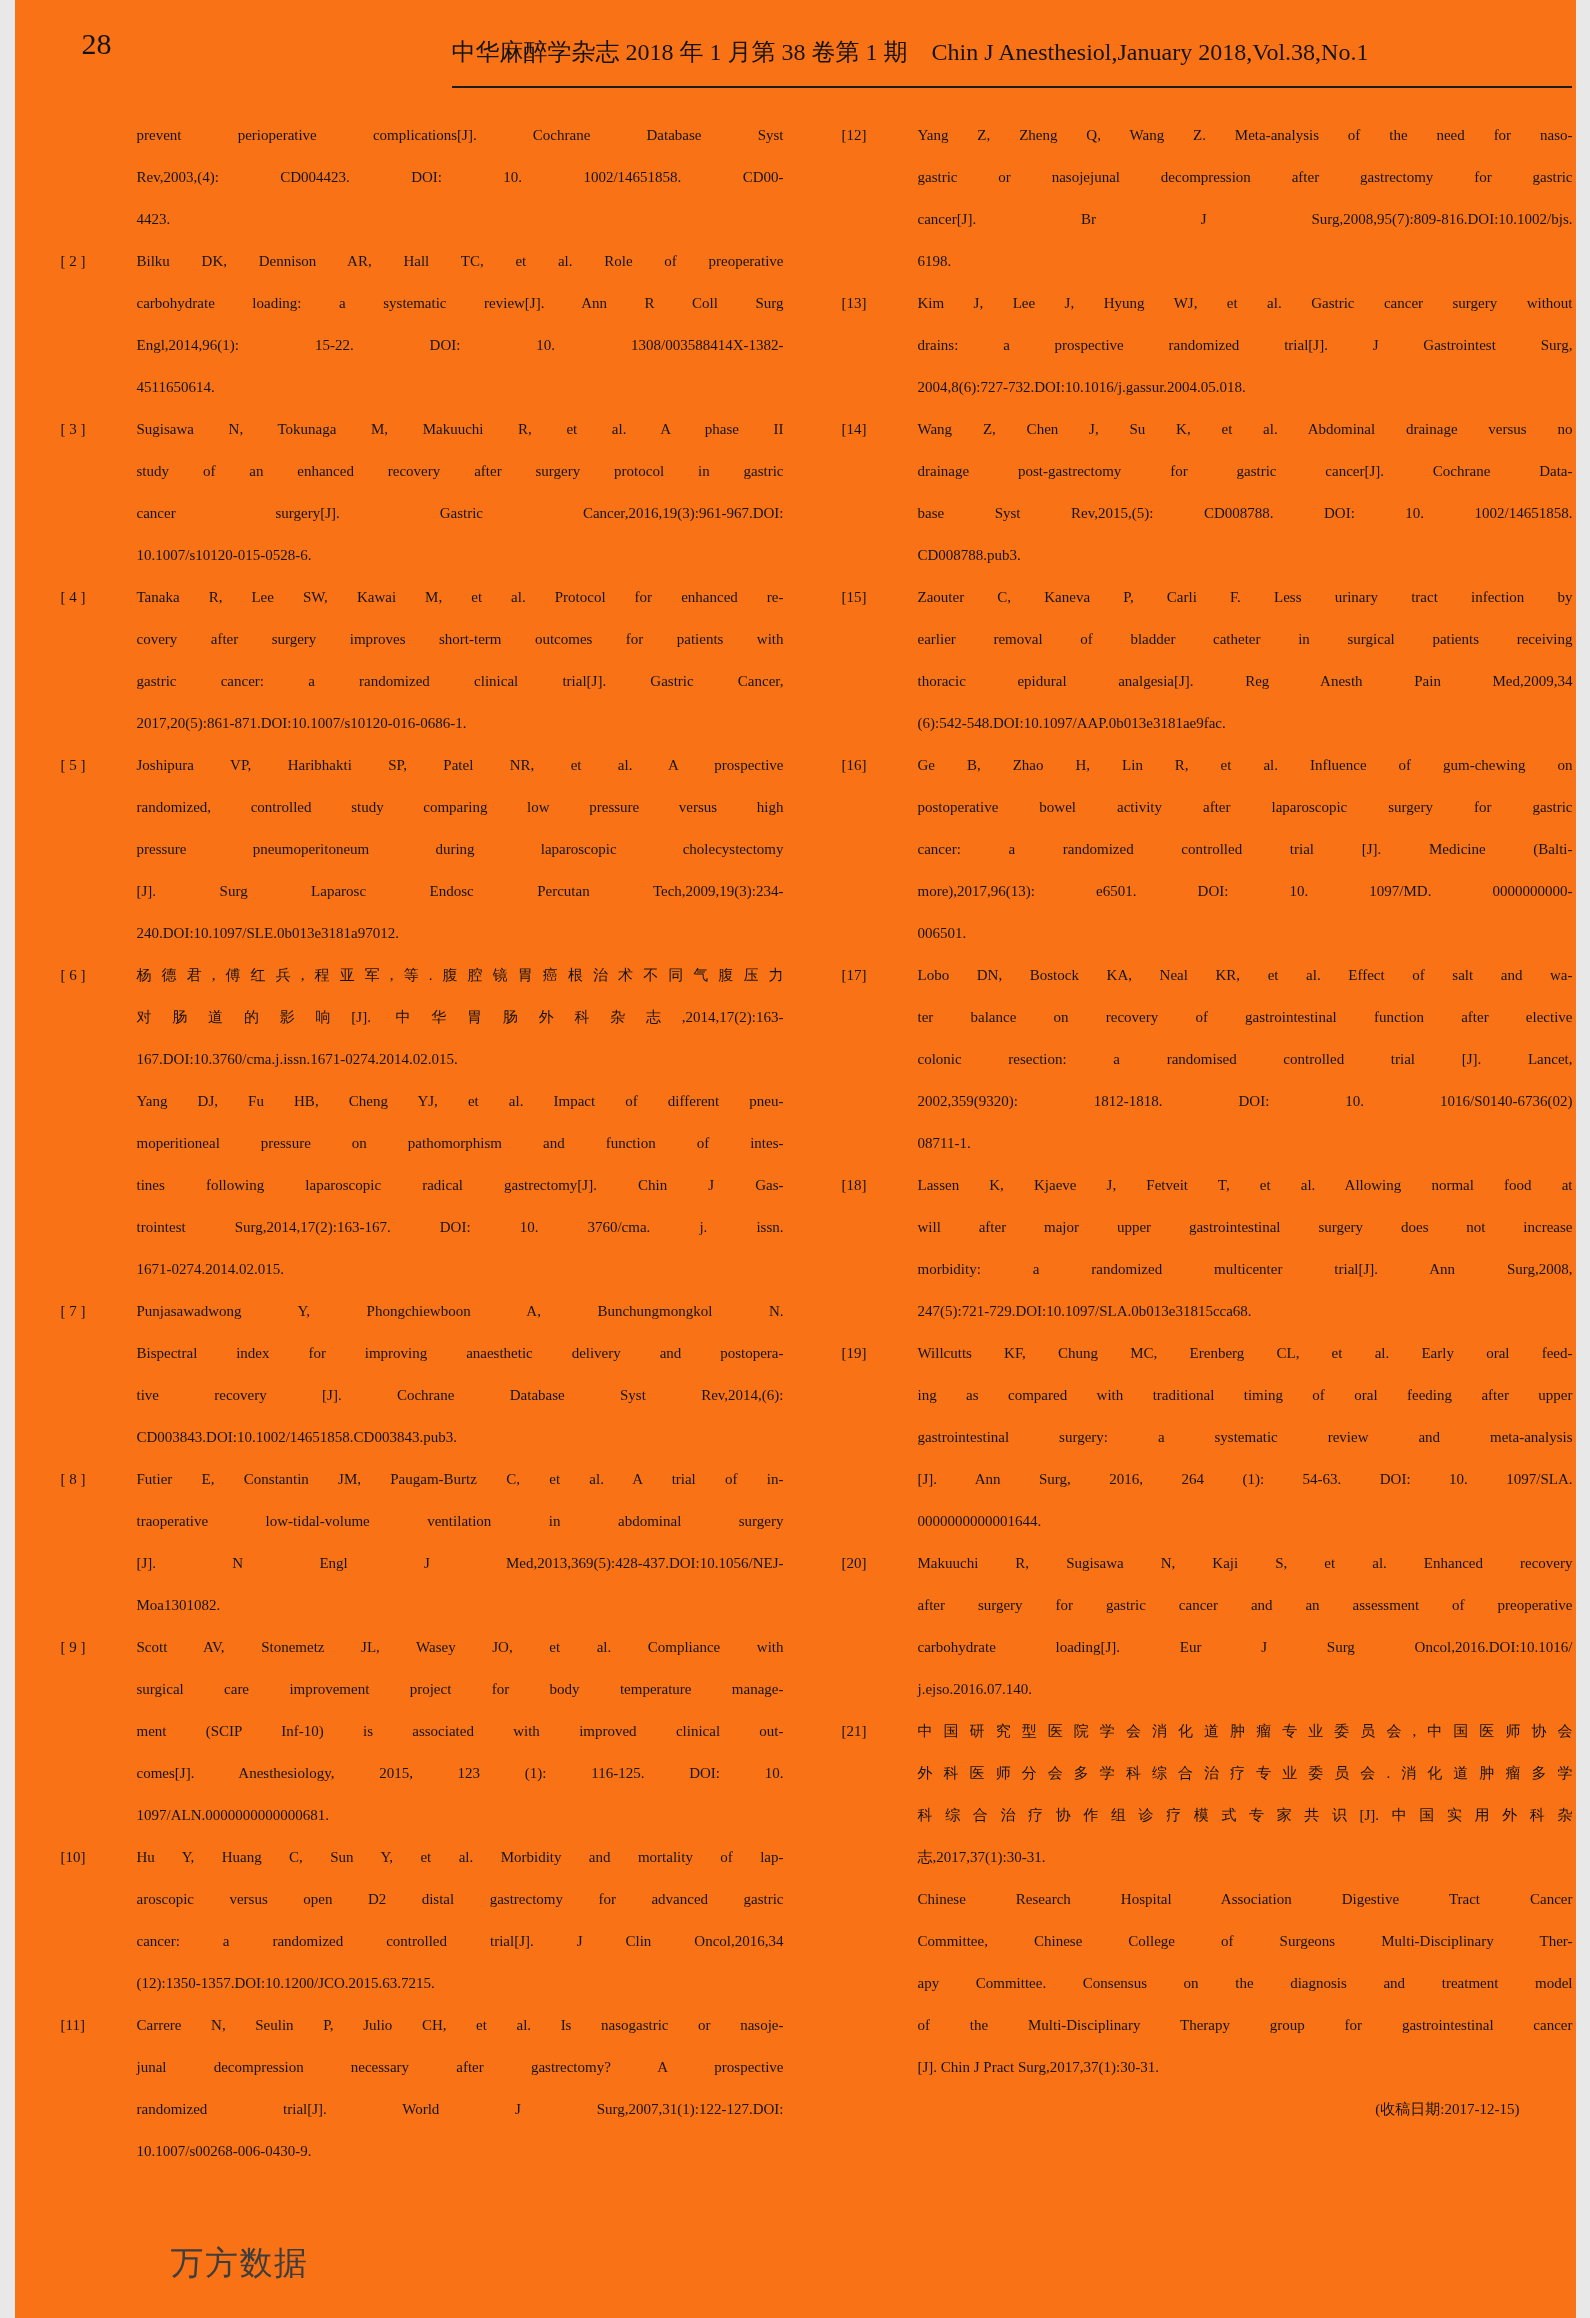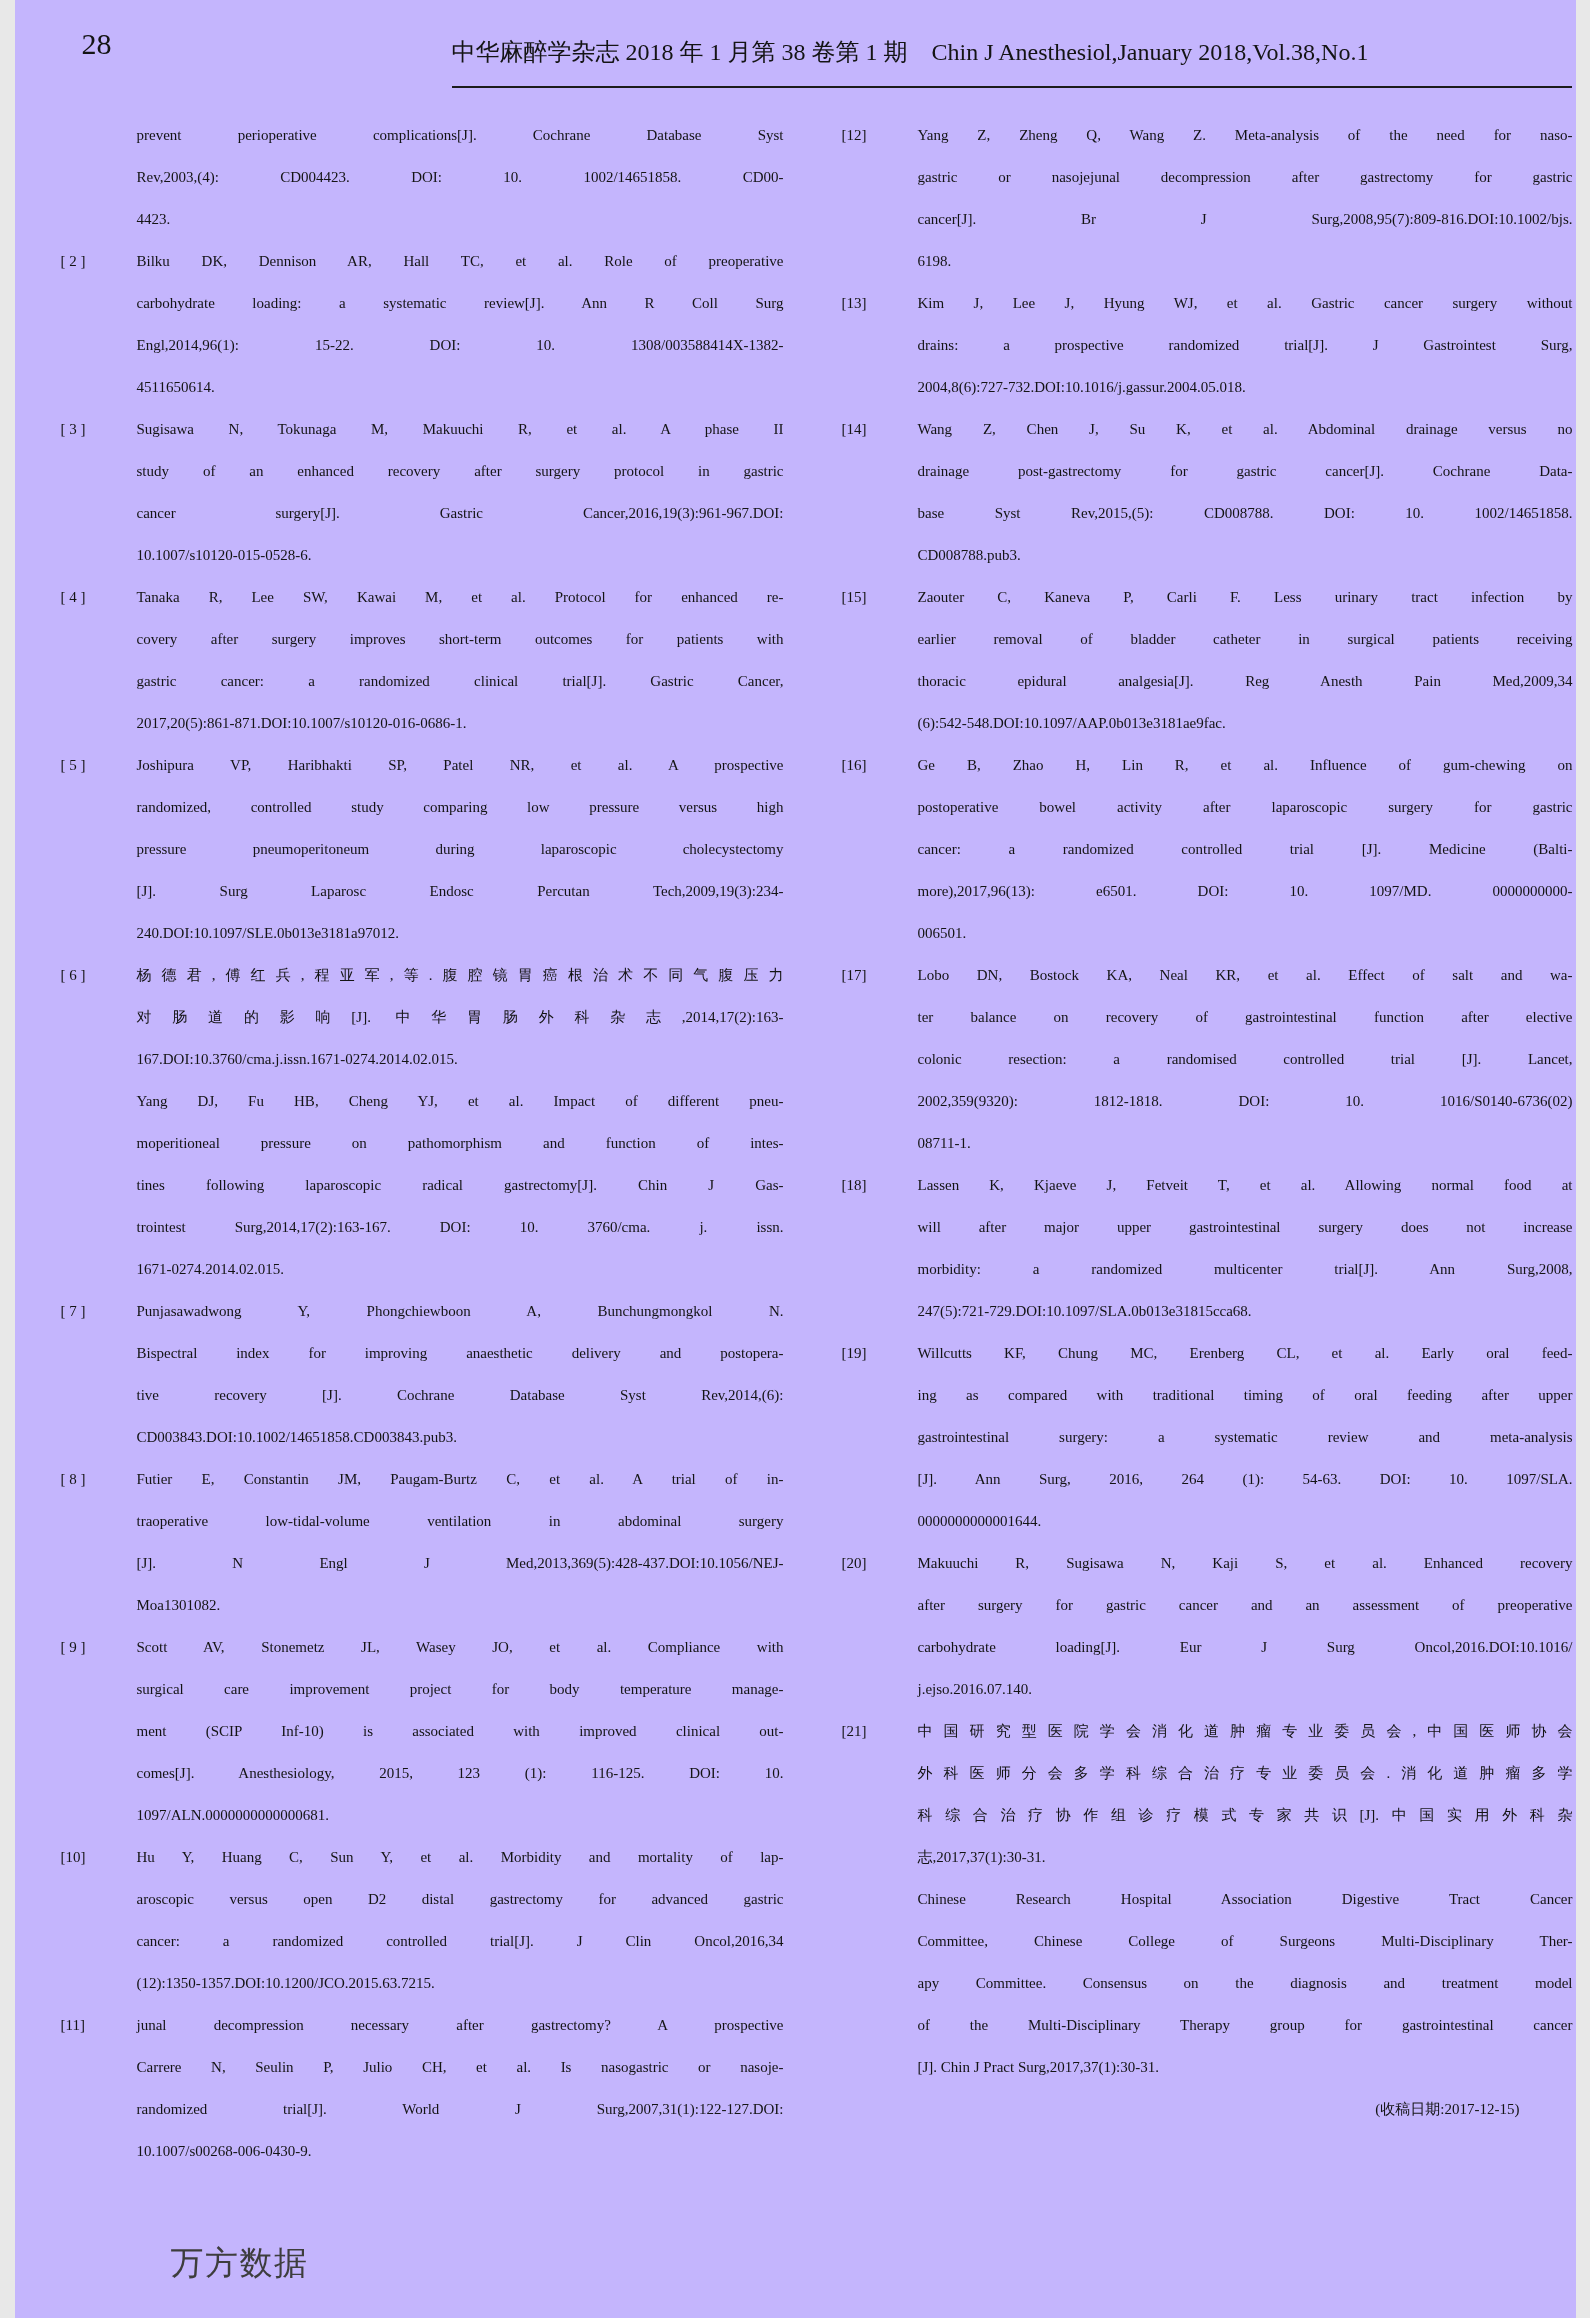--- a/index.html
+++ b/index.html
@@ -1,20 +1,20 @@
 <!DOCTYPE html>
 <html style="font-size:12px"><head>
 <meta charset="utf-8">
 <style>
   html,body{margin:0;padding:0;background:#e8e8e8;}
   .page{
     position:relative;
     width:1561px;height:2319px;
     margin:0 auto;
-    background:#c4b5fd;
+    background:#f97316;
     font-family:"Liberation Serif","DejaVu Serif",serif;
     color:#141414;
     overflow:hidden;
   }
   
   .page-number{
     position:absolute;left:67px;top:27px;
     font-size:30px;line-height:1.1;
   }
   .journal-header{
@@ -137,22 +137,22 @@
         </div>
         <div class="block">
           <span class="label">[10]</span>
           <div class="ln">Hu Y, Huang C, Sun Y, et al. Morbidity and mortality of lap-</div>
           <div class="ln">aroscopic versus open D2 distal gastrectomy for advanced gastric</div>
           <div class="ln">cancer: a randomized controlled trial[J]. J Clin Oncol,2016,34</div>
           <div class="ln">(12):1350-1357.DOI:10.1200/JCO.2015.63.7215.</div>
         </div>
         <div class="block">
           <span class="label">[11]</span>
+          <div class="ln">Carrere N, Seulin P, Julio CH, et al. Is nasogastric or nasoje-</div>
           <div class="ln">junal decompression necessary after gastrectomy? A prospective</div>
-          <div class="ln">Carrere N, Seulin P, Julio CH, et al. Is nasogastric or nasoje-</div>
           <div class="ln">randomized trial[J]. World J Surg,2007,31(1):122-127.DOI:</div>
           <div class="ln">10.1007/s00268-006-0430-9.</div>
         </div>
       </div>
     <div class="col col-right" id="col-right">
         <div class="block">
           <span class="label">[12]</span>
           <div class="ln">Yang Z, Zheng Q, Wang Z. Meta-analysis of the need for naso-</div>
           <div class="ln">gastric or nasojejunal decompression after gastrectomy for gastric</div>
           <div class="ln">cancer[J]. Br J Surg,2008,95(7):809-816.DOI:10.1002/bjs.</div>

